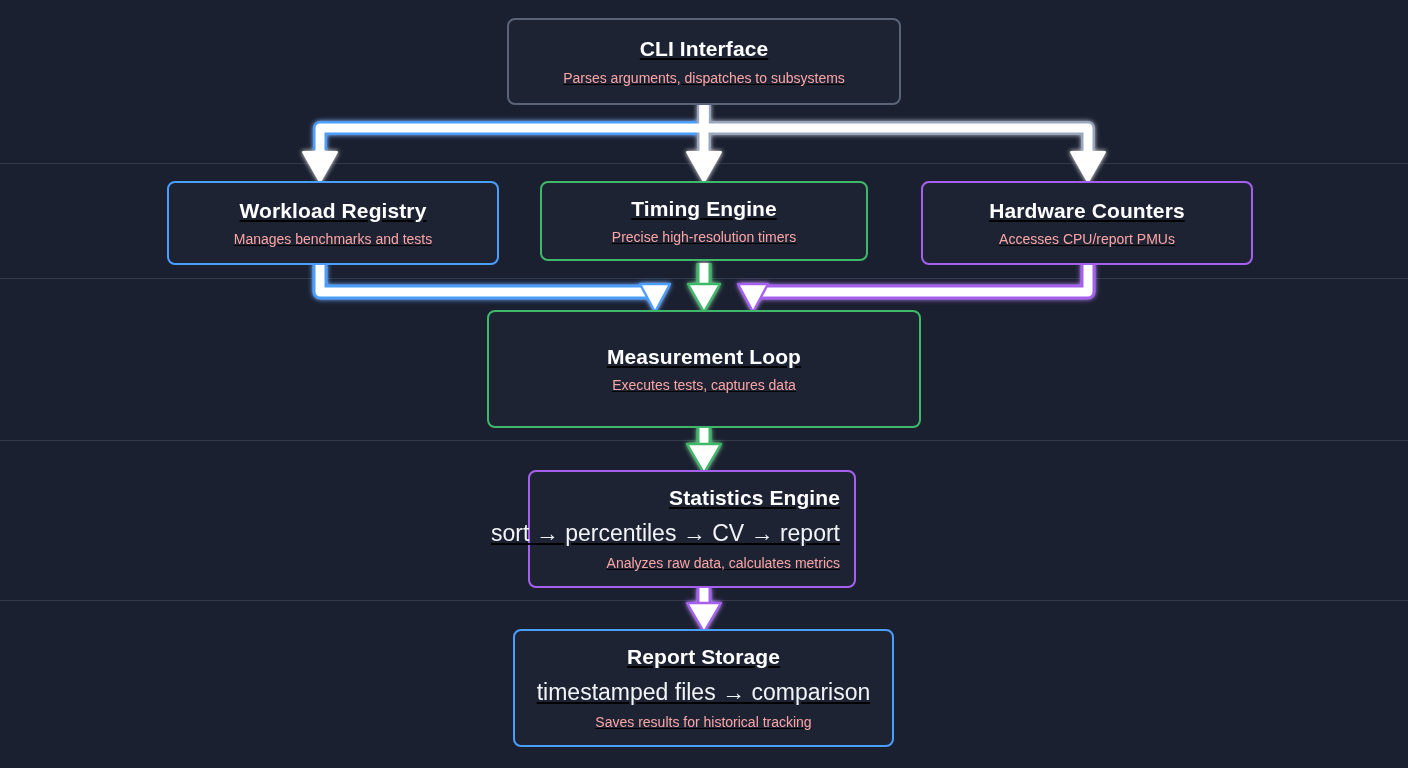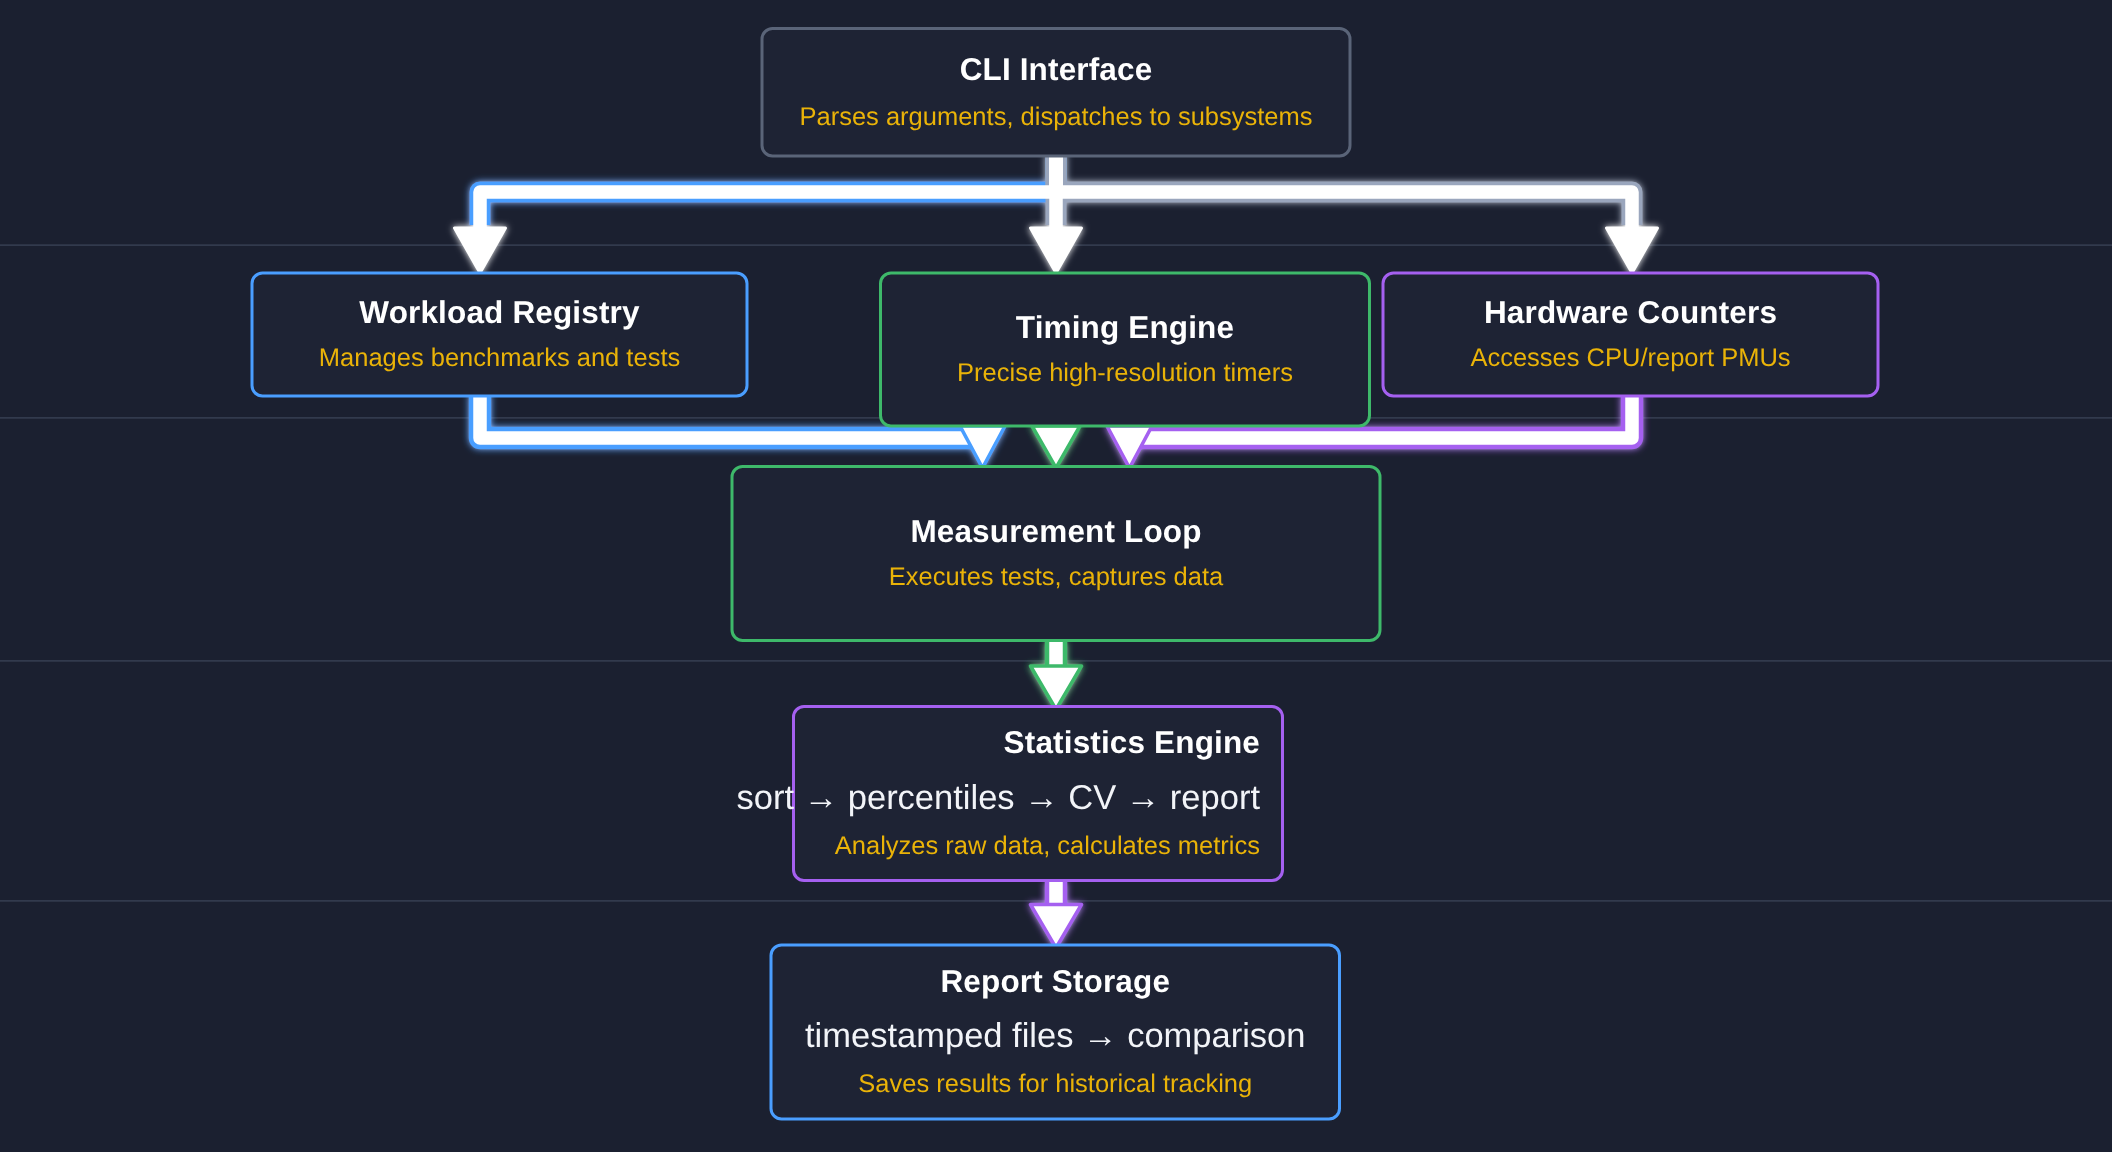--- a/index.html
+++ b/index.html
@@ -26,31 +26,32 @@
   
   .node {
     position: absolute;
     background: #1e2334;
     border: 2px solid #5a6478;
     border-radius: 8px;
     display: flex; flex-direction: column;
     align-items: center; justify-content: center;
     text-align: center;
     padding: 25px 14px;
+    text-decoration: underline;
   }
   .node .title {
     font-size: 21px; font-weight: bold; color: #ffffff;
     letter-spacing: .1px; line-height: 1.25;
   }
   .node .flow {
     font-size: 23px; color: #f2f4f8; font-weight: 400;
     line-height: 1.3; margin-top: 7px; white-space: nowrap;
   }
   .node .desc {
-    font-size: 17px; color: #eab308; font-weight: 400;
+    font-size: 14px; color: #fca5a5; font-weight: 400;
     line-height: 1.3; margin-top: 6px; white-space: nowrap;
   }
 
   .n-gray   { border-color: #5a6478; }
   .n-blue   { border-color: #4a9eff; }
   .n-green  { border-color: #3eb96a; }
   .n-purple { border-color: #a560f0; }
 </style>
 </head>
 <body>
@@ -125,21 +126,21 @@
   <div class="node n-gray" style="left:507px; top:18px; width:394px; height:87px;">
     <div class="title">CLI Interface</div>
     <div class="desc">Parses arguments, dispatches to subsystems</div>
   </div>
 
   <div class="node n-blue" style="left:155px; top:181px; width:332px; height:84px;margin-left:12px;">
     <div class="title">Workload Registry</div>
     <div class="desc">Manages benchmarks and tests</div>
   </div>
 
-  <div class="node n-green" style="left:540px; top:181px; width:328px; height:104px;margin-left:46px;">
+  <div class="node n-green" style="left:540px; top:181px; width:328px; height:80px;">
     <div class="title">Timing Engine</div>
     <div class="desc">Precise high-resolution timers</div>
   </div>
 
   <div class="node n-purple" style="left:921px; top:181px; width:332px; height:84px;">
     <div class="title">Hardware Counters</div>
     <div class="desc">Accesses CPU/report PMUs</div>
   </div>
 
   <div class="node n-green" style="left:487px; top:310px; width:434px; height:118px;">

